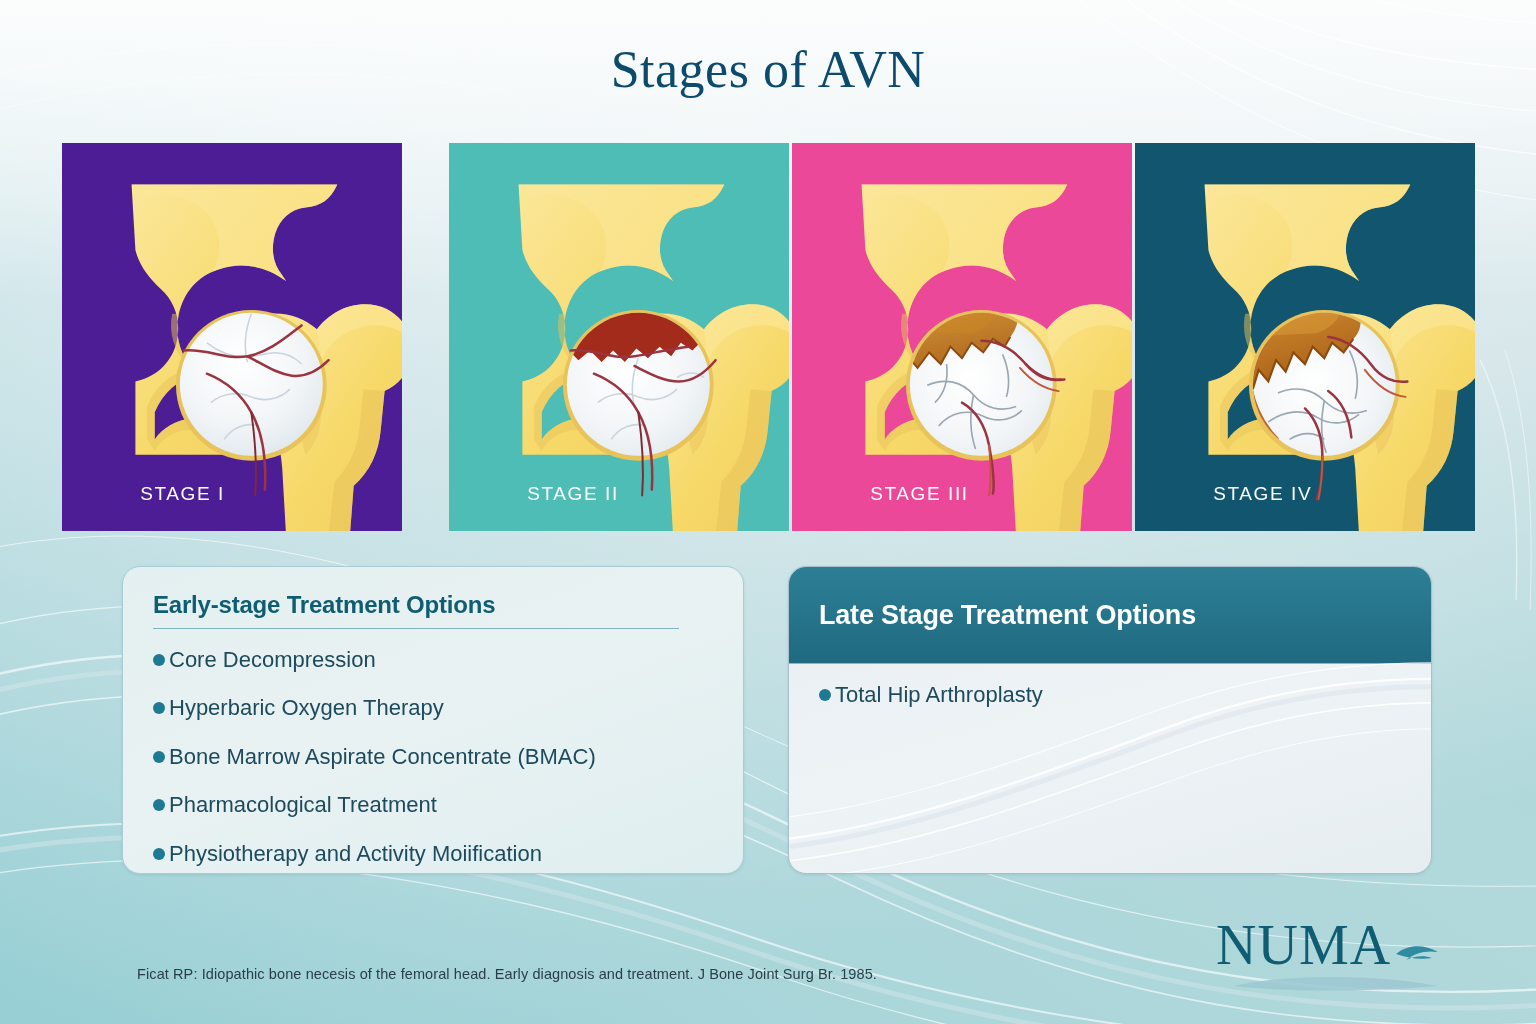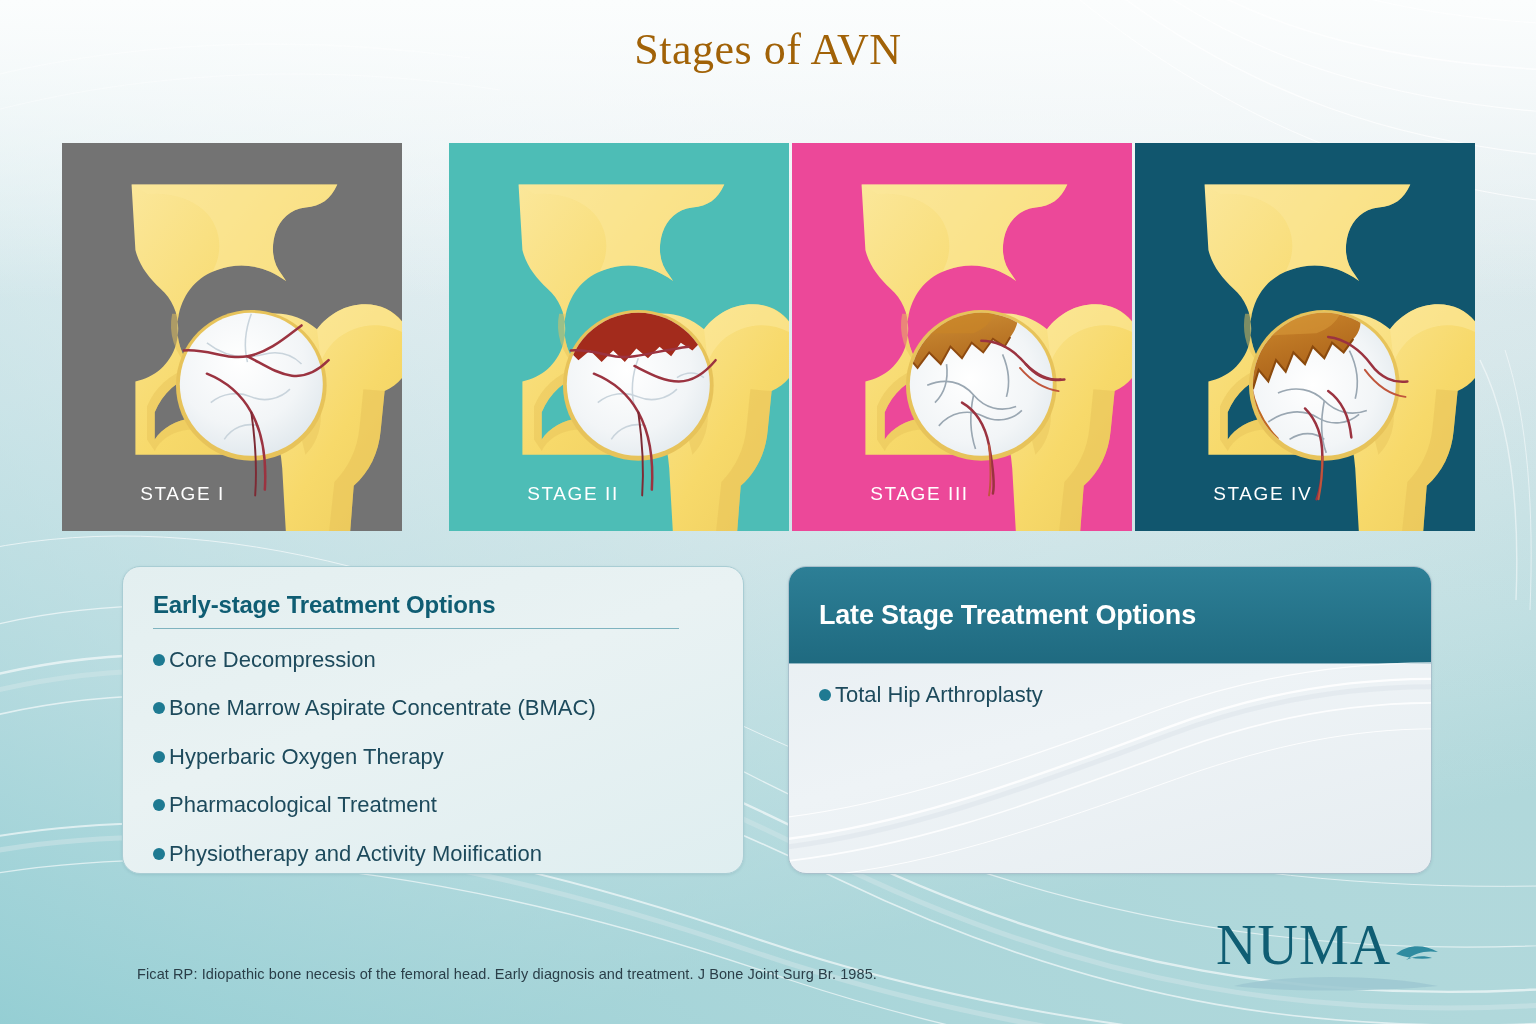--- a/index.html
+++ b/index.html
@@ -10,21 +10,21 @@
   }
 
   
   #bg{position:absolute;inset:0;z-index:0;}
   #bg svg{display:block;width:1536px;height:1024px;}
 
   
   .title-wrap{position:absolute;top:26px;left:0;width:1536px;text-align:center;z-index:5;}
   .title{
     font-family:"Liberation Serif", serif;
-    font-size:44px;color:#a16207;letter-spacing:.5px;line-height:1.1;
+    font-size:52px;color:#0c4a6e;letter-spacing:.5px;line-height:1.1;margin-top:15px;
   }
 
   
   .panels{position:absolute;left:62px;top:143px;width:1413px;height:388px;display:flex;z-index:5;}
   .panel{position:relative;flex:1 1 0;overflow:hidden;margin-right:3px;}
   .panel:last-child{margin-right:0;}
   .panel .art{position:absolute;left:0;top:0;width:100%;height:100%;}
   .panel .art svg{display:block;width:100%;height:100%;}
   .stage-label{
     position:absolute;left:23%;bottom:26px;color:#ffffff;
@@ -151,21 +151,21 @@
     </g>
   </svg>
 </div>
 
 <div class="title-wrap">
   <div class="title">Stages of AVN</div>
 </div>
 
 <div class="panels">
 
-  <div class="panel" style="background:#737373;">
+  <div class="panel" style="background:#4c1d95;">
     <div class="art">
       <svg viewBox="0 0 352 388" preserveAspectRatio="xMidYMid meet">
         <defs>
           <linearGradient id="bn1" x1="0" y1="0" x2="1" y2="1">
             <stop offset="0%" stop-color="#fbe79a"></stop>
               <stop offset="55%" stop-color="#f7d96a"></stop>
               <stop offset="100%" stop-color="#edcc5c"></stop>
           </linearGradient>
           <radialGradient id="cart1" cx="42%" cy="34%" r="72%">
             <stop offset="0%" stop-color="#ffffff"></stop>
@@ -386,25 +386,25 @@
       <div class="card-title">Early-stage Treatment Options</div>
       <div class="rule"></div>
     </div>
     <ul class="bullets">
       <li>
         <span class="dot"></span>
         <span>Core Decompression</span>
       </li>
       <li>
         <span class="dot"></span>
+        <span>Hyperbaric Oxygen Therapy</span>
+      </li>
+      <li>
+        <span class="dot"></span>
         <span>Bone Marrow Aspirate Concentrate (BMAC)</span>
-      </li>
-      <li>
-        <span class="dot"></span>
-        <span>Hyperbaric Oxygen Therapy</span>
       </li>
       <li>
         <span class="dot"></span>
         <span>Pharmacological Treatment</span>
       </li>
       <li>
         <span class="dot"></span>
         <span>Physiotherapy and Activity Moiification</span>
       </li>
     </ul>

